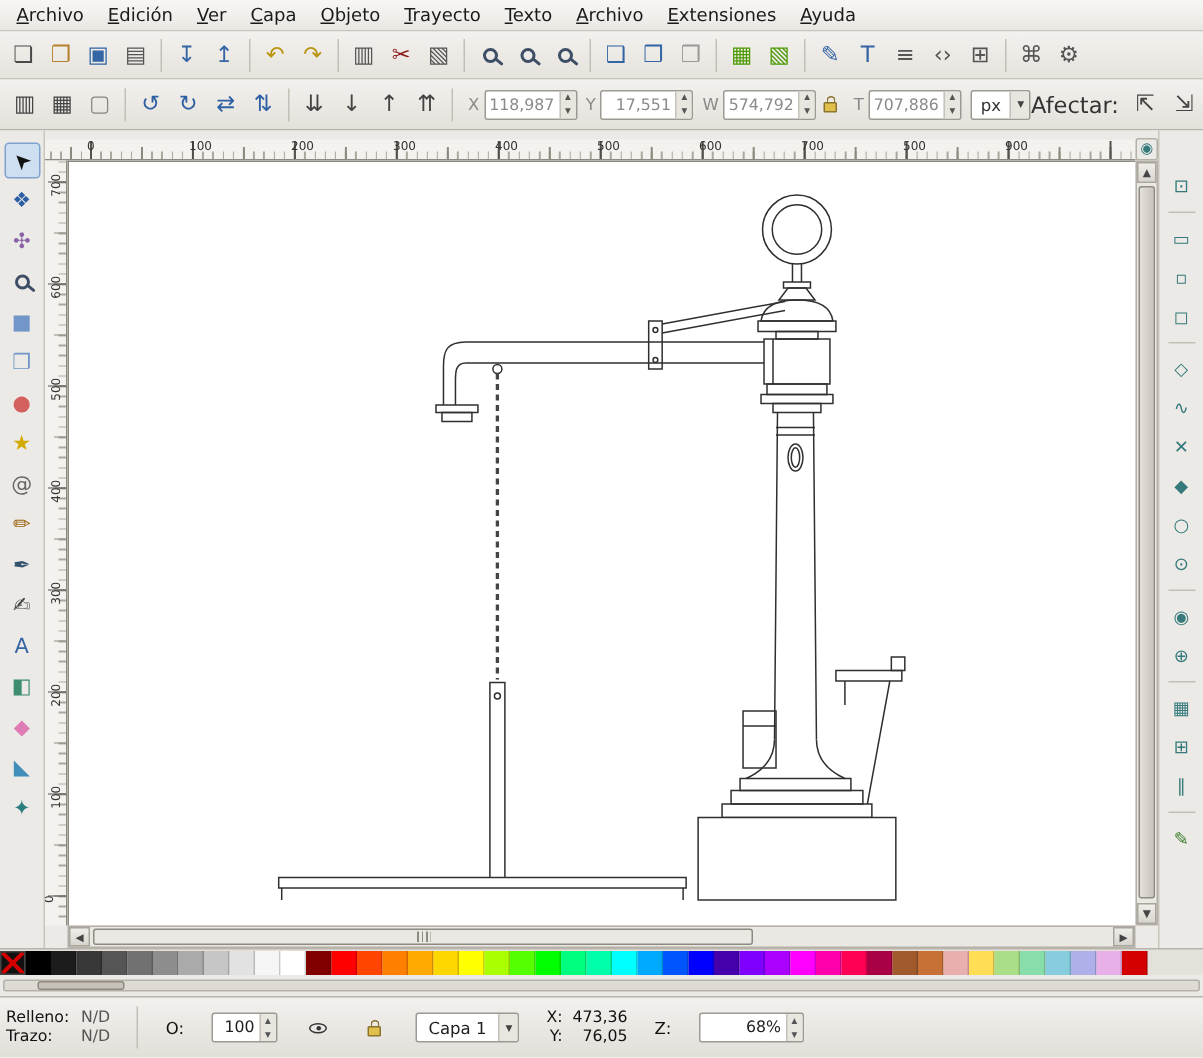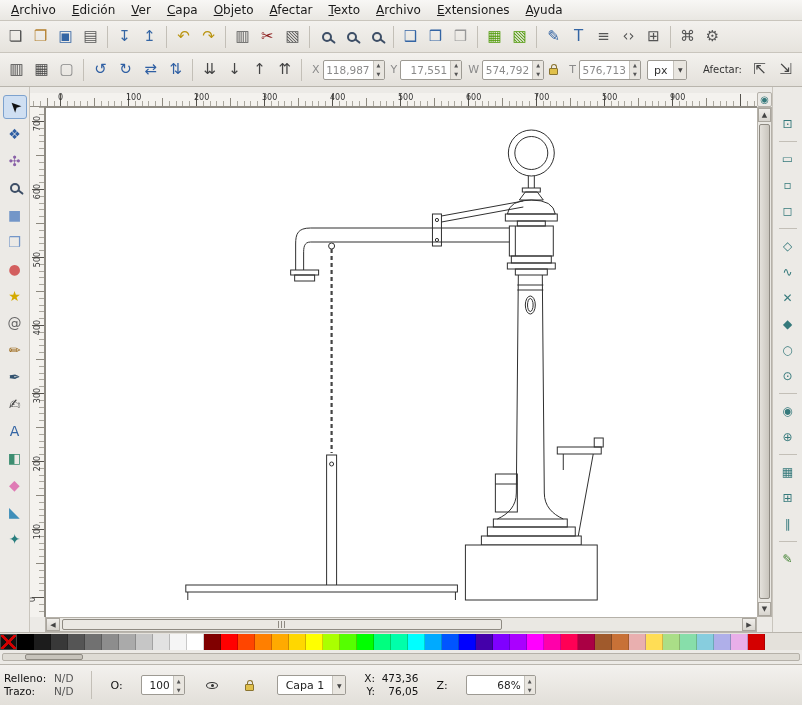--- a/index.html
+++ b/index.html
@@ -33,21 +33,21 @@
   .spin-val{flex:1;padding:3px 3px 0 2px;font-size:10.5px;color:#8a8a8a;text-align:right;white-space:nowrap}
   .sv-dark{color:#222}
   .spin-btns{display:flex;flex-direction:column;width:11px;border-left:1px solid #c5c2bb;background:#e9e6e0;flex:0 0 auto}
   .sb{flex:1;font-size:5px;display:flex;align-items:center;justify-content:center;color:#555}
   .unit-select{display:flex;align-items:stretch;height:20px;background:#fff;border:1px solid #9d9a93;border-radius:2px;
     margin-left:6px;flex:0 0 auto;overflow:hidden}
   .unit-val{padding:3px 6px 0 6px;font-size:11px;color:#333}
   .dd-btn{width:13px;background:#e9e6e0;border-left:1px solid #c5c2bb;display:flex;align-items:center;
     justify-content:center;font-size:6px;color:#444}
   .affect-group{margin-left:auto;display:flex;align-items:center;gap:2px;flex:0 0 auto}
-  .affect-label{font-size:10px;color:#333;margin-right:3px}
+  .affect-label{font-size:15px;color:#333;margin-right:3px}
 
   
   .toolcol{position:absolute;left:0;top:87px;width:30px;bottom:73px;background:#eceae6;border-right:1px solid #c9c5bd;
     display:flex;flex-direction:column;align-items:center;padding-top:8px;gap:3px;overflow:hidden}
   .toolcol .icon-btn{width:24px;height:24px;font-size:14px}
   .snapcol{position:absolute;right:0;top:87px;width:30px;bottom:73px;background:#eceae6;border-left:1px solid #c9c5bd;
     display:flex;flex-direction:column;align-items:center;padding-top:26px;gap:4px;overflow:hidden}
   .snapcol .icon-btn{width:22px;height:22px;font-size:12px}
   .snapcol .tsep{width:18px;height:1px;margin:2px 0}
 
@@ -132,21 +132,21 @@
 </style>
 </head>
 <body>
 
 <div class="menubar">
     <span class="menu-item">Archivo</span>
     <span class="menu-item">Edición</span>
     <span class="menu-item">Ver</span>
     <span class="menu-item">Capa</span>
     <span class="menu-item">Objeto</span>
-    <span class="menu-item">Afectar</span>
+    <span class="menu-item">Trayecto</span>
     <span class="menu-item">Texto</span>
     <span class="menu-item">Archivo</span>
     <span class="menu-item">Extensiones</span>
     <span class="menu-item">Ayuda</span>
   </div>
 <div class="toolbar1">
     <div class="icon-btn">
       <span class="glyph" style="color: rgb(74, 74, 74);">❏</span>
     </div>
     <div class="icon-btn">
@@ -296,21 +296,21 @@
         <div class="spin-btns">
           <div class="sb">▲</div>
           <div class="sb">▼</div>
         </div>
       </div>
       <div class="icon-btn small">
         <span class="mini-lock"></span>
       </div>
       <span class="fld-label">T</span>
       <div class="spinbox">
-        <span class="spin-val">576,713</span>
+        <span class="spin-val">707,886</span>
         <div class="spin-btns">
           <div class="sb">▲</div>
           <div class="sb">▼</div>
         </div>
       </div>
     </div>
   <div class="unit-select">
     <span class="unit-val">px</span>
     <span class="dd-btn">▼</span>
   </div>

